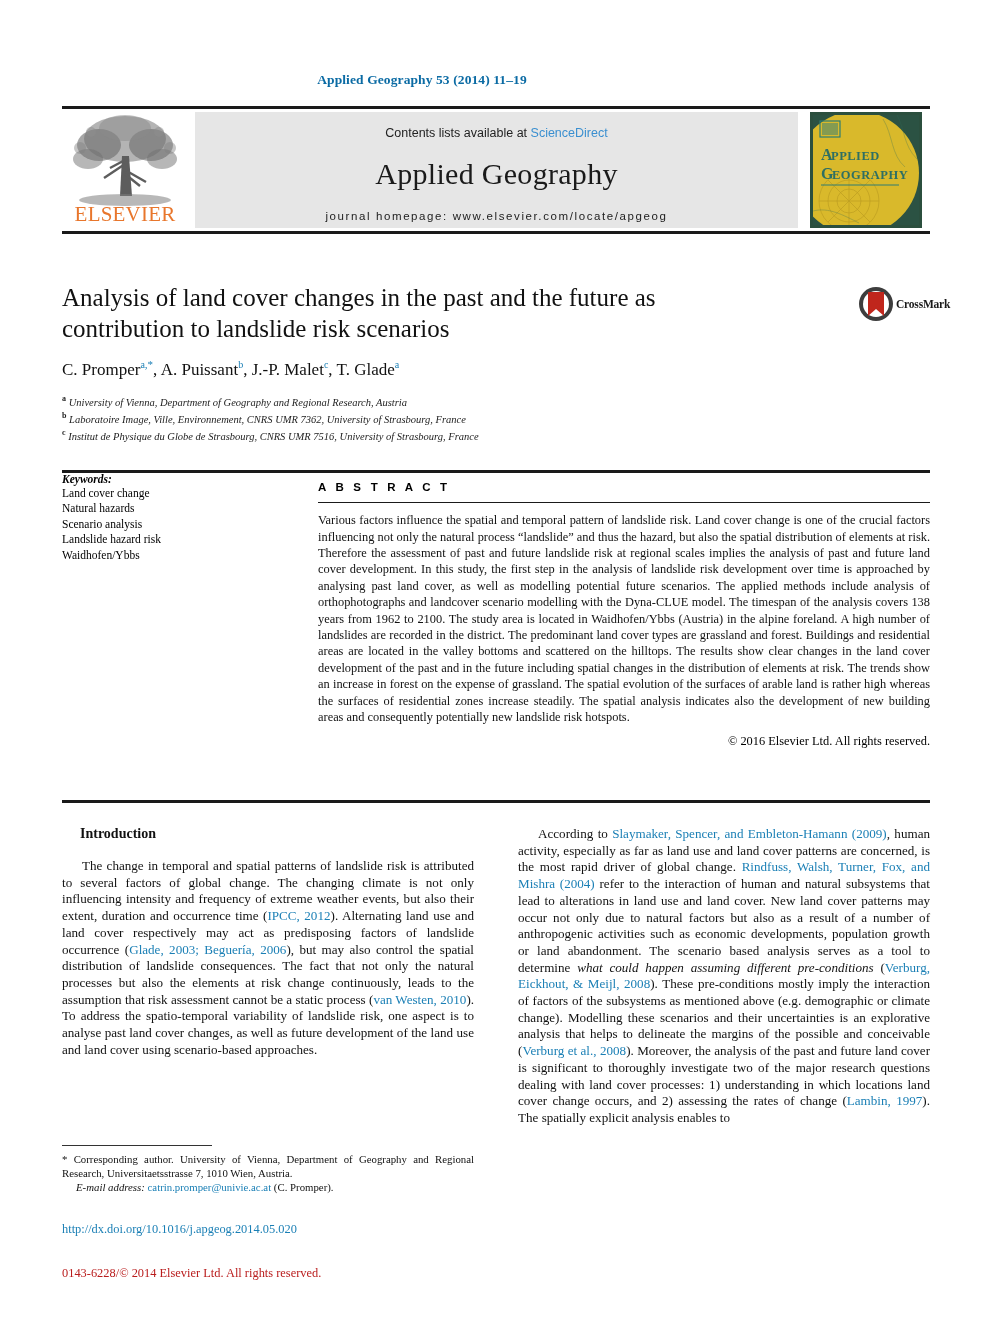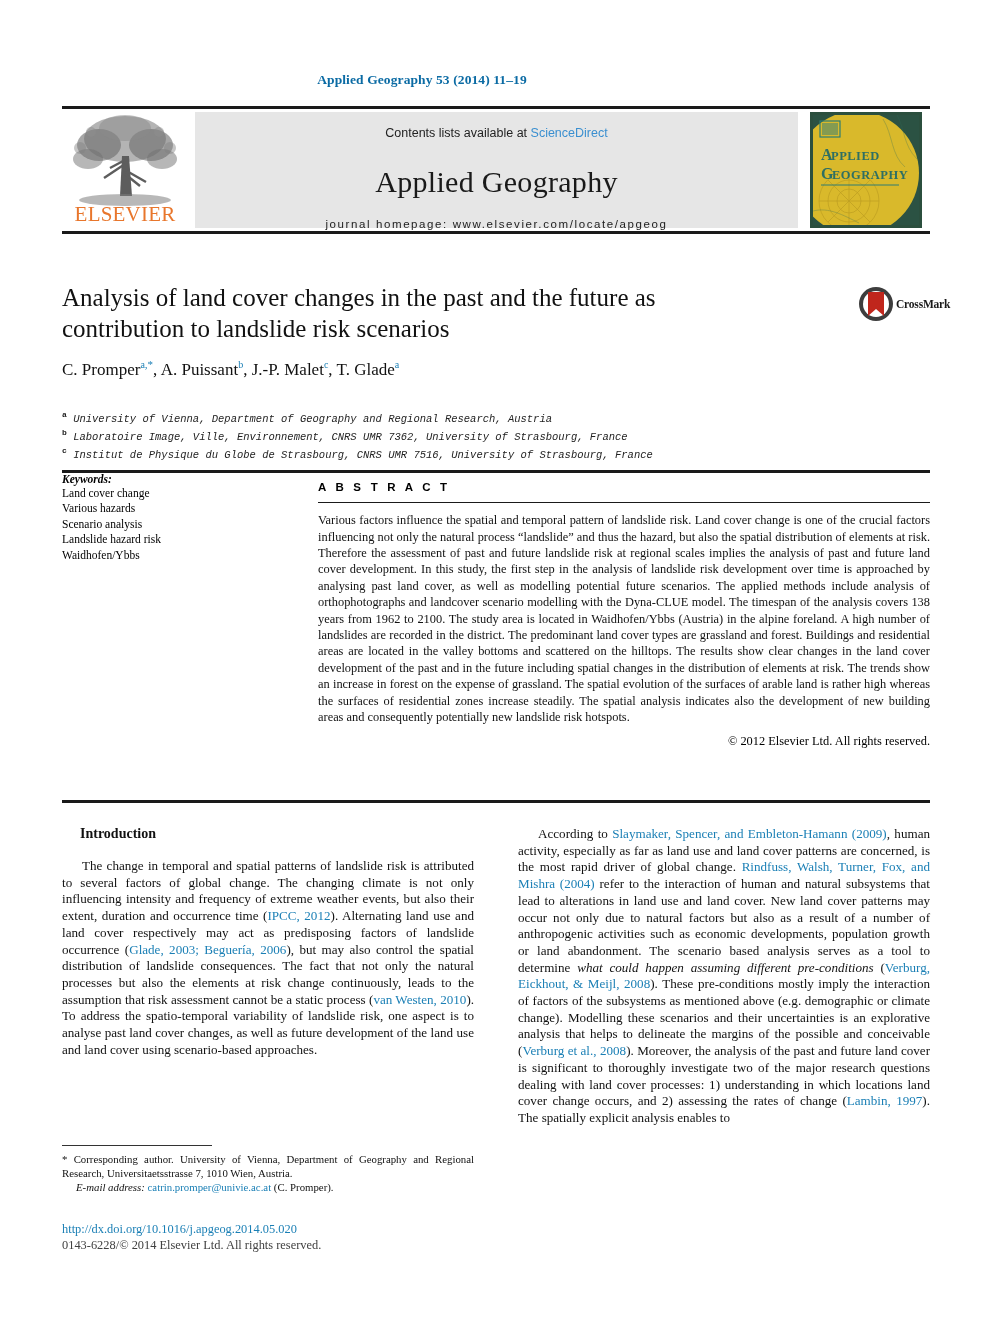--- a/index.html
+++ b/index.html
@@ -59,21 +59,21 @@
     text-align: center;
   }
   .contents-line {
     margin-top: 14px;
     font-family: "Liberation Sans", sans-serif;
     font-size: 12.5px;
     color: #222;
   }
   .contents-line .sd-link { color: #3a8fd0; }
   .journal-name {
-    margin-top: 25px;
+    margin-top: 17px;
     font-family: "Liberation Serif", serif;
     font-size: 30px;
     color: #1a1a1a;
     letter-spacing: 0.3px;
   }
   .homepage-line {
     margin-top: 19px;
     font-family: "Liberation Sans", sans-serif;
     font-size: 11.5px;
     letter-spacing: 1.6px;
@@ -99,22 +99,22 @@
   }
   .authors {
     margin-top: 14px;
     font-family: "Liberation Serif", serif;
     font-size: 17px;
     color: #111;
   }
   .sup { font-size: 10px; vertical-align: super; color: #1a7fb5; }
   .sup-star { font-size: 11px; vertical-align: super; color: #1a7fb5; }
   .affiliations {
-    margin-top: 28px;
-    font-family: Liberation Mono, monospace;
+    margin-top: 12px;
+    font-family: Liberation Serif, serif;
     font-style: italic;
     font-size: 10.5px;
     line-height: 13.5px;
     color: #222;
   }
   .aff-sup { font-size: 8px; vertical-align: super; font-style: normal; font-weight: bold; }
 
   .crossmark {
     position: absolute; top: 286px; left: 858px; width: 88px; height: 40px;
   }
@@ -210,22 +210,23 @@
   .imprint { position: absolute; top: 1221px; left: 62px; width: 470px; }
   .doi-link {
     font-family: "Liberation Serif", serif;
     font-size: 12.4px;
     color: #1a7fb5;
     line-height: 16px;
   }
   .issn-line {
     font-family: "Liberation Serif", serif;
     font-size: 12.4px;
-    color: #404040;
+    color: #b91c1c;
     line-height: 16px;
+    margin-top: 28px;
   }
 </style>
 </head>
 <body>
 
 <div class="page">
 
   <div class="running-head">Applied Geography 53 (2014) 11–19</div>
 
   <div class="masthead">
@@ -311,31 +312,31 @@
     <span class="cm-text">CrossMark</span>
   </div>
 
   <div class="info-area">
     <div class="rule-thick"></div>
     <div class="info-cols">
       <div class="kw-col">
         <div class="kw-title">Keywords:</div>
         <div class="kw-list">
           <div class="kw-item">Land cover change</div>
-          <div class="kw-item">Various hazards</div>
+          <div class="kw-item">Natural hazards</div>
           <div class="kw-item">Scenario analysis</div>
           <div class="kw-item">Landslide hazard risk</div>
           <div class="kw-item">Waidhofen/Ybbs</div>
         </div>
       </div>
       <div class="abs-col">
         <div class="abs-head">A B S T R A C T</div>
         <div class="abs-rule"></div>
         <div class="abs-text">Various factors influence the spatial and temporal pattern of landslide risk. Land cover change is one of the crucial factors influencing not only the natural process “landslide” and thus the hazard, but also the spatial distribution of elements at risk. Therefore the assessment of past and future landslide risk at regional scales implies the analysis of past and future land cover development. In this study, the first step in the analysis of landslide risk development over time is approached by analysing past land cover, as well as modelling potential future scenarios. The applied methods include analysis of orthophotographs and landcover scenario modelling with the Dyna-CLUE model. The timespan of the analysis covers 138 years from 1962 to 2100. The study area is located in Waidhofen/Ybbs (Austria) in the alpine foreland. A high number of landslides are recorded in the district. The predominant land cover types are grassland and forest. Buildings and residential areas are located in the valley bottoms and scattered on the hilltops. The results show clear changes in the land cover development of the past and in the future including spatial changes in the distribution of elements at risk. The trends show an increase in forest on the expense of grassland. The spatial evolution of the surfaces of arable land is rather high whereas the surfaces of residential zones increase steadily. The spatial analysis indicates also the development of new building areas and consequently potentially new landslide risk hotspots.</div>
-        <div class="abs-copy">© 2012 Elsevier Ltd. All rights reserved.</div>
+        <div class="abs-copy">© 2016 Elsevier Ltd. All rights reserved.</div>
       </div>
     </div>
   </div>
   <div class="info-bottom-rule"></div>
 
   <div class="body-cols">
     <div class="col">
       <h2 class="sec-head">Introduction</h2>
       <p class="para"><span>The change in temporal and spatial patterns of landslide risk is attributed to several factors of global change. The changing climate is not only influencing intensity and frequency of extreme weather events, but also their extent, duration and occurrence time (</span><span class="ref">IPCC, 2012</span><span>). Alternating land use and land cover respectively may act as predisposing factors of landslide occurrence (</span><span class="ref">Glade, 2003; Beguería, 2006</span><span>), but may also control the spatial distribution of landslide consequences. The fact that not only the natural processes but also the elements at risk change continuously, leads to the assumption that risk assessment cannot be a static process (</span><span class="ref">van Westen, 2010</span><span>). To address the spatio-temporal variability of landslide risk, one aspect is to analyse past land cover changes, as well as future development of the land use and land cover using scenario-based approaches.</span></p>
     </div>

